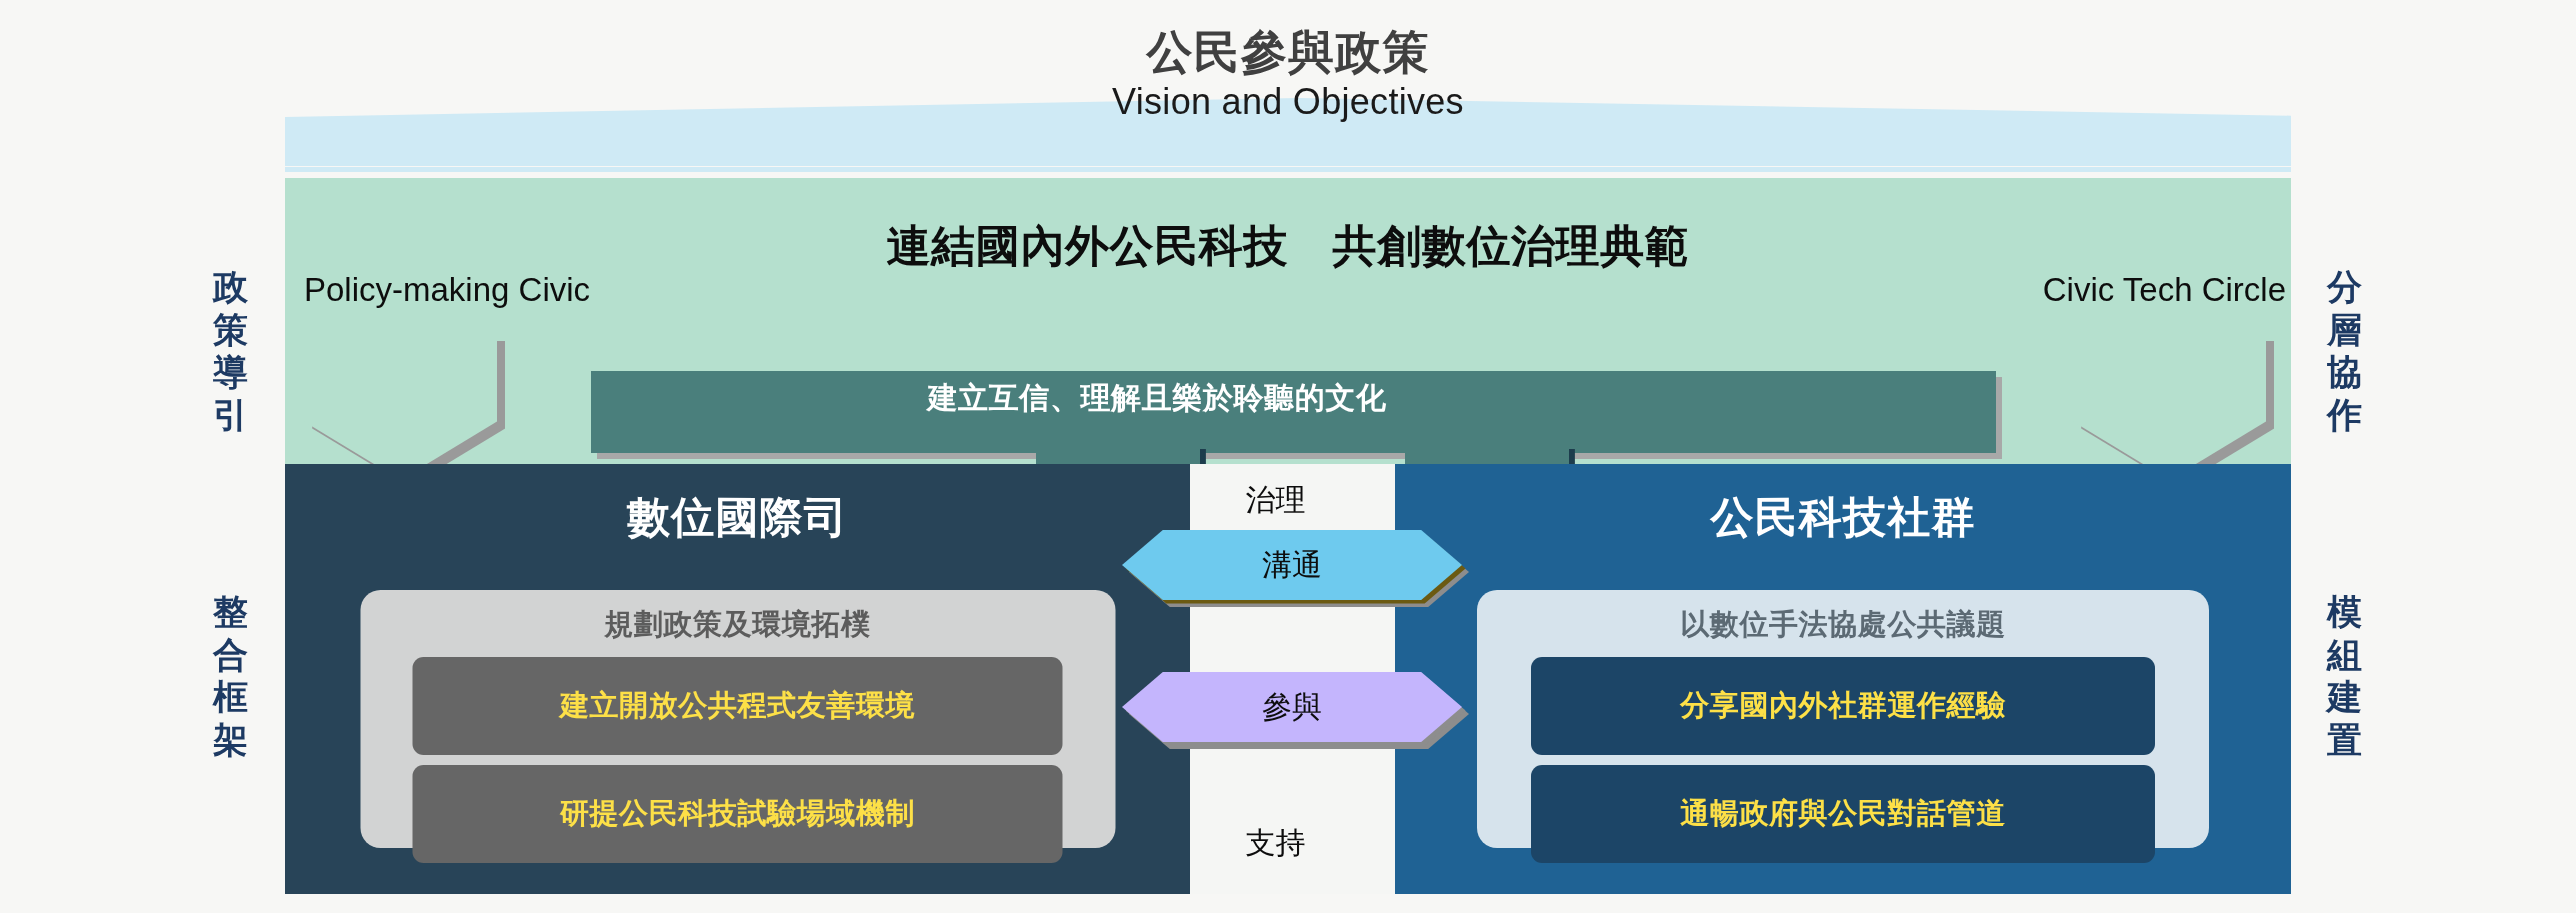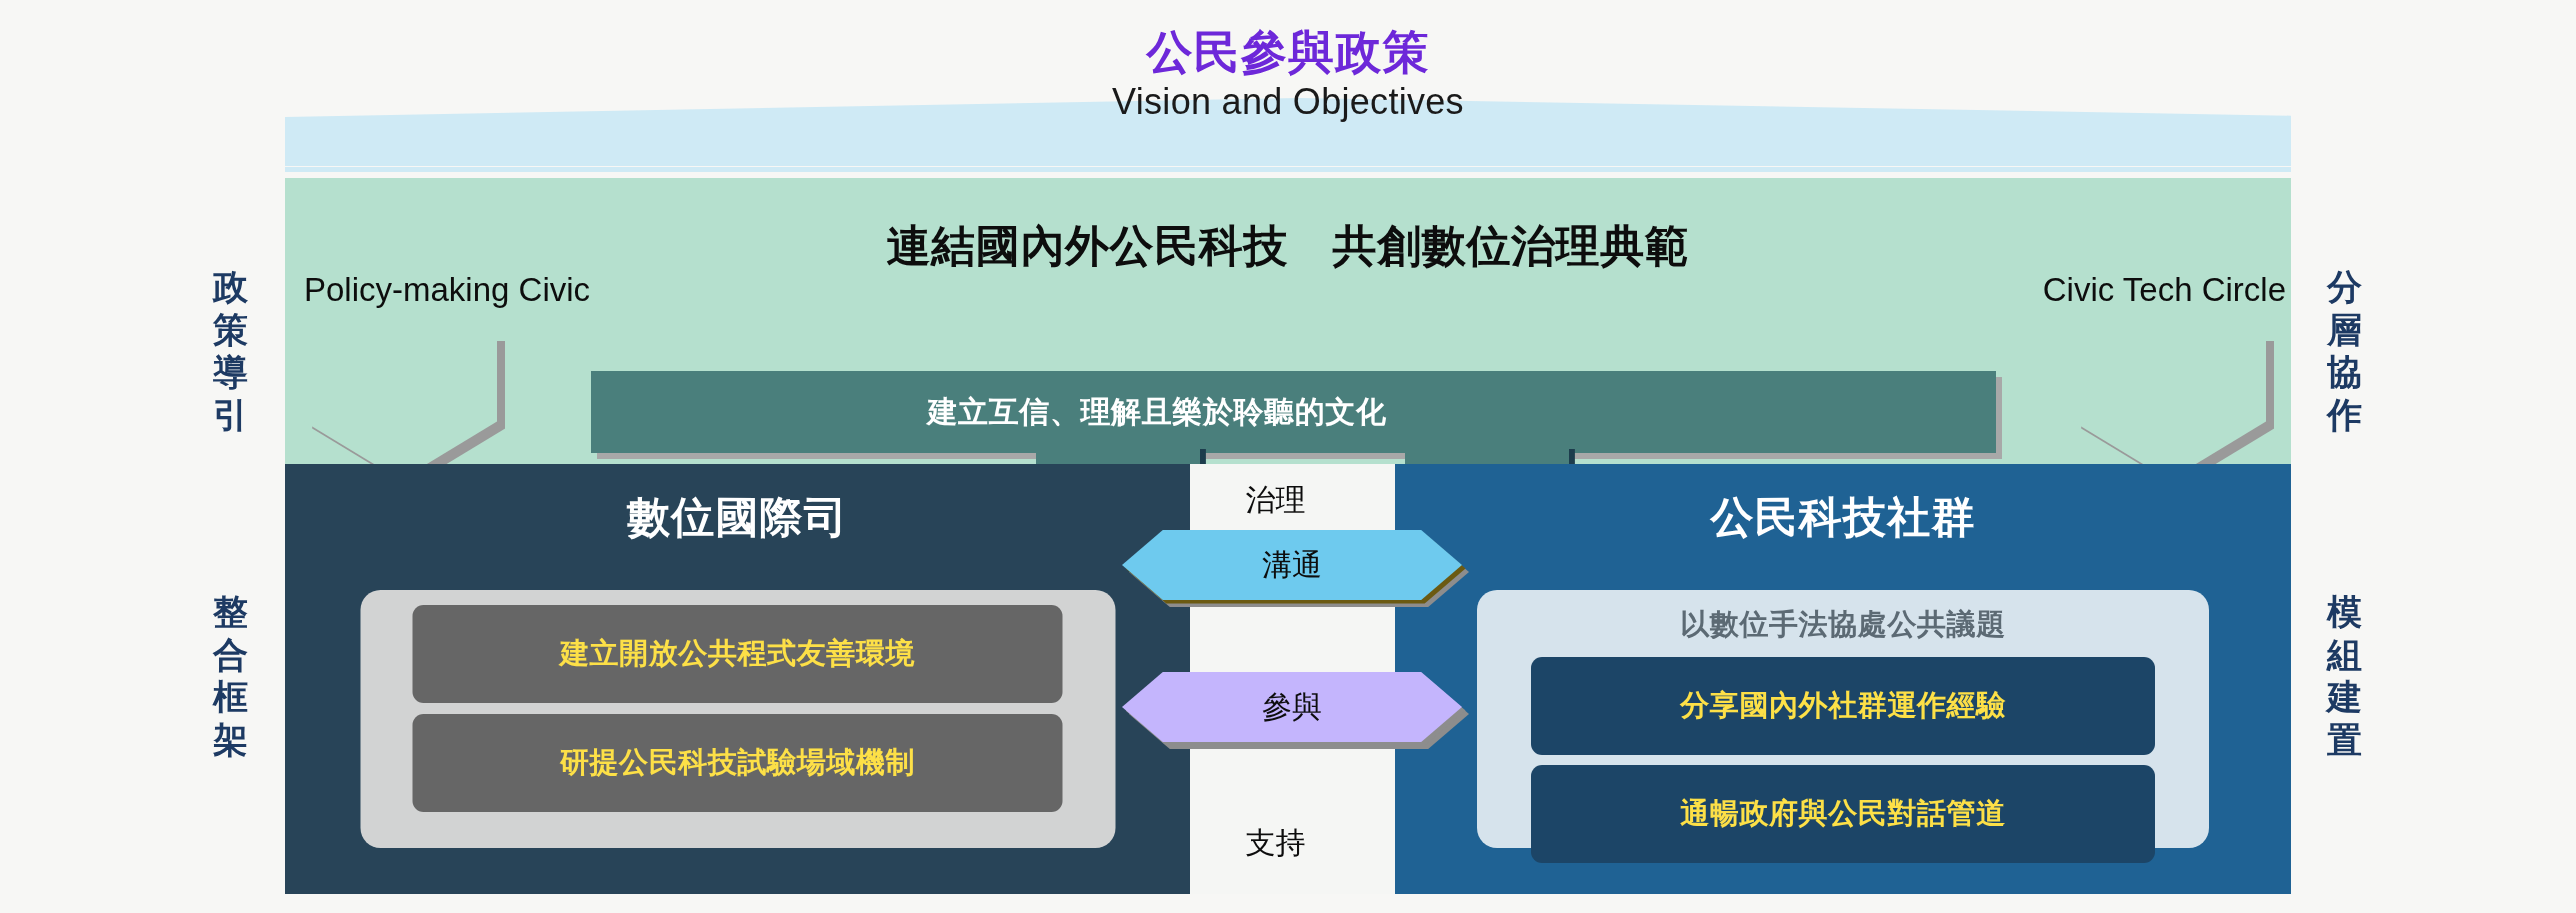--- a/index.html
+++ b/index.html
@@ -22,21 +22,21 @@
   .vision-body{
     position:absolute;left:285px;top:167px;width:2006px;height:4.7px;
     background:#cfeaf5;
   }
   .vision-text{
     position:absolute;left:285px;top:23.4px;width:2006px;height:146px;
     display:flex;flex-direction:column;align-items:center;justify-content:flex-start;
     text-align:center;
   }
   .vision-title{
-    font-size:46px;font-weight:bold;color:#6d28d9;line-height:1.08;
+    font-size:46px;font-weight:bold;color:#404040;line-height:1.08;
     letter-spacing:1.2px;margin-top:4.7px;
   }
   .vision-sub{
     font-size:36px;color:#1a1a1a;line-height:1.12;margin-top:4.7px;letter-spacing:0.3px;
   }
 
   
   .green-band{
     position:absolute;left:285px;top:178px;width:2006px;height:293px;
     background:#b5e0ce;
@@ -65,21 +65,21 @@
   .gchev.c2{right:310px;top:334px;}
 
   
   .culture-bar{
     position:absolute;left:591px;top:371px;width:1405px;height:82px;background:#4a7f7c;
   }
   .culture-shadow{
     position:absolute;left:597px;top:377px;width:1405px;height:82px;background:#a8a8a8;
   }
   .culture-text{
-    position:absolute;left:591px;top:371px;width:1132px;height:82px;
+    position:absolute;left:591px;top:357px;width:1132px;height:82px;
     display:flex;align-items:center;justify-content:center;
     color:#ffffff;font-size:30px;font-weight:bold;letter-spacing:0.6px;
   }
   .tchev{position:absolute;width:164px;height:76px;}
   .tchev .sh{
     position:absolute;left:5.9px;top:5.9px;width:164px;height:76px;background:#1d3d4d;
     clip-path:polygon(0% 0%, 100% 0%, 100% 48%, 50% 100%, 0% 48%);
   }
   .tchev .bd{
     position:absolute;left:0;top:0;width:164px;height:76px;background:#4a7f7c;
@@ -197,20 +197,21 @@
       <div class="bd"></div>
   </div>
   <div class="tchev t2">
     <div class="sh"></div>
       <div class="bd"></div>
   </div>
 
   <div class="panel left">
     <div class="panel-title">數位國際司</div>
     <div class="card left-card">
+      <div class="card-head">規劃政策及環境拓樸</div>
       <div class="pill">建立開放公共程式友善環境</div>
       <div class="pill">研提公民科技試驗場域機制</div>
     </div>
   </div>
 
   <div class="panel right">
     <div class="panel-title">公民科技社群</div>
     <div class="card right-card">
       <div class="card-head">以數位手法協處公共議題</div>
       <div class="pill">分享國內外社群運作經驗</div>

